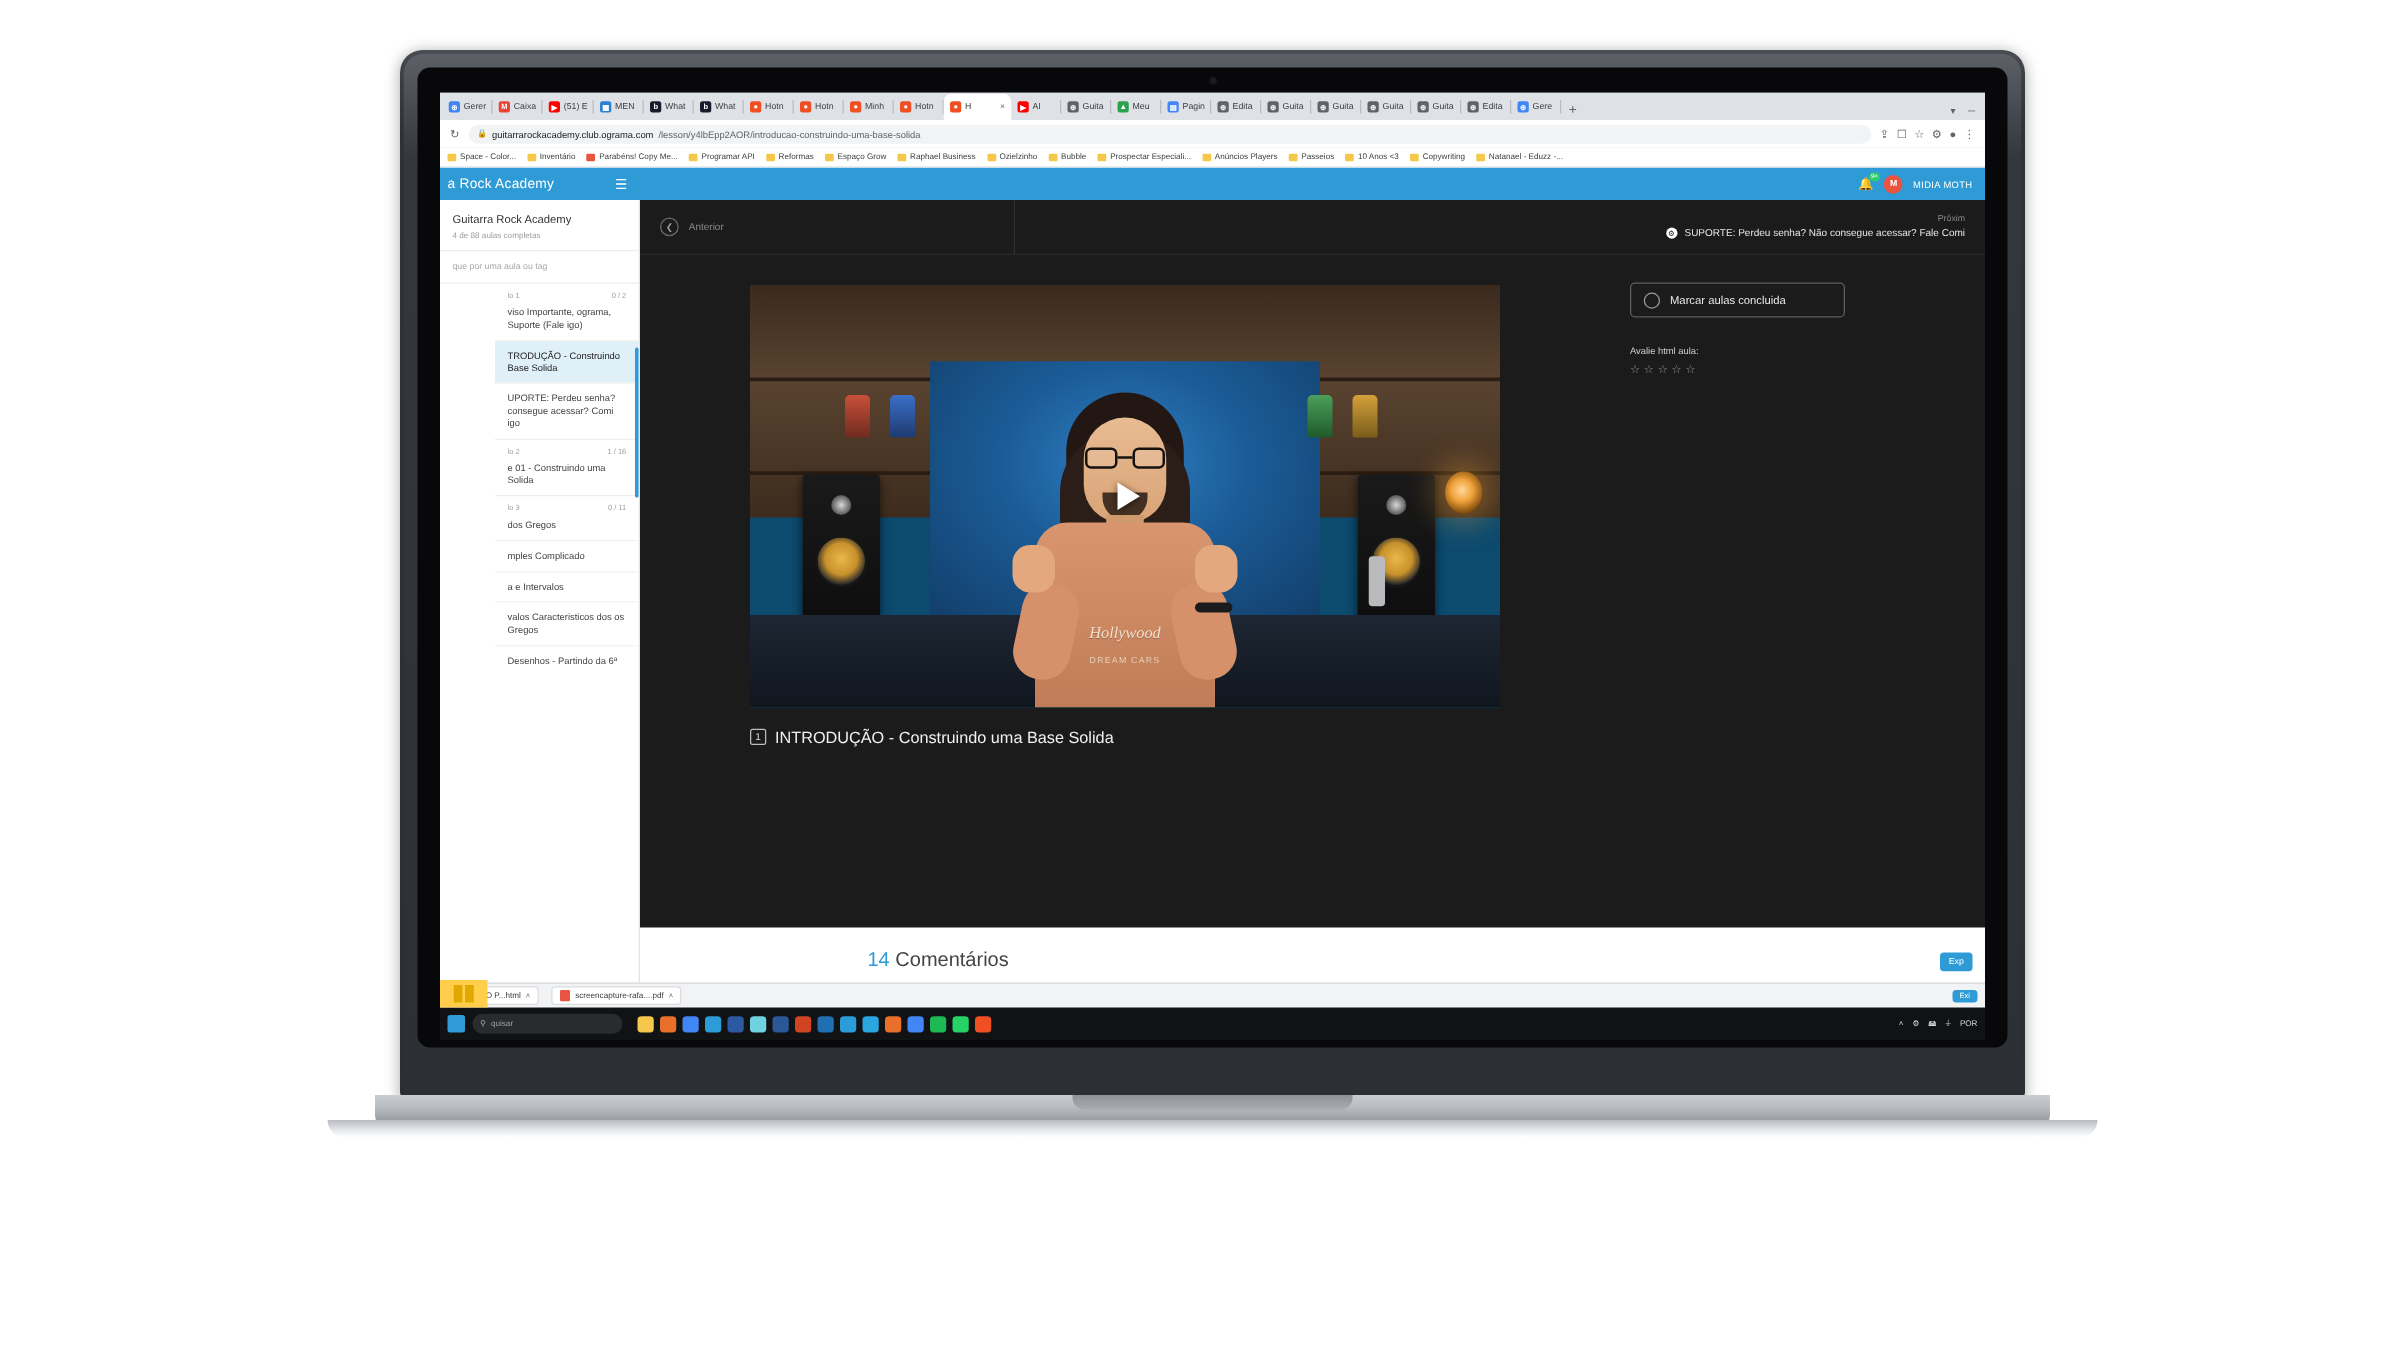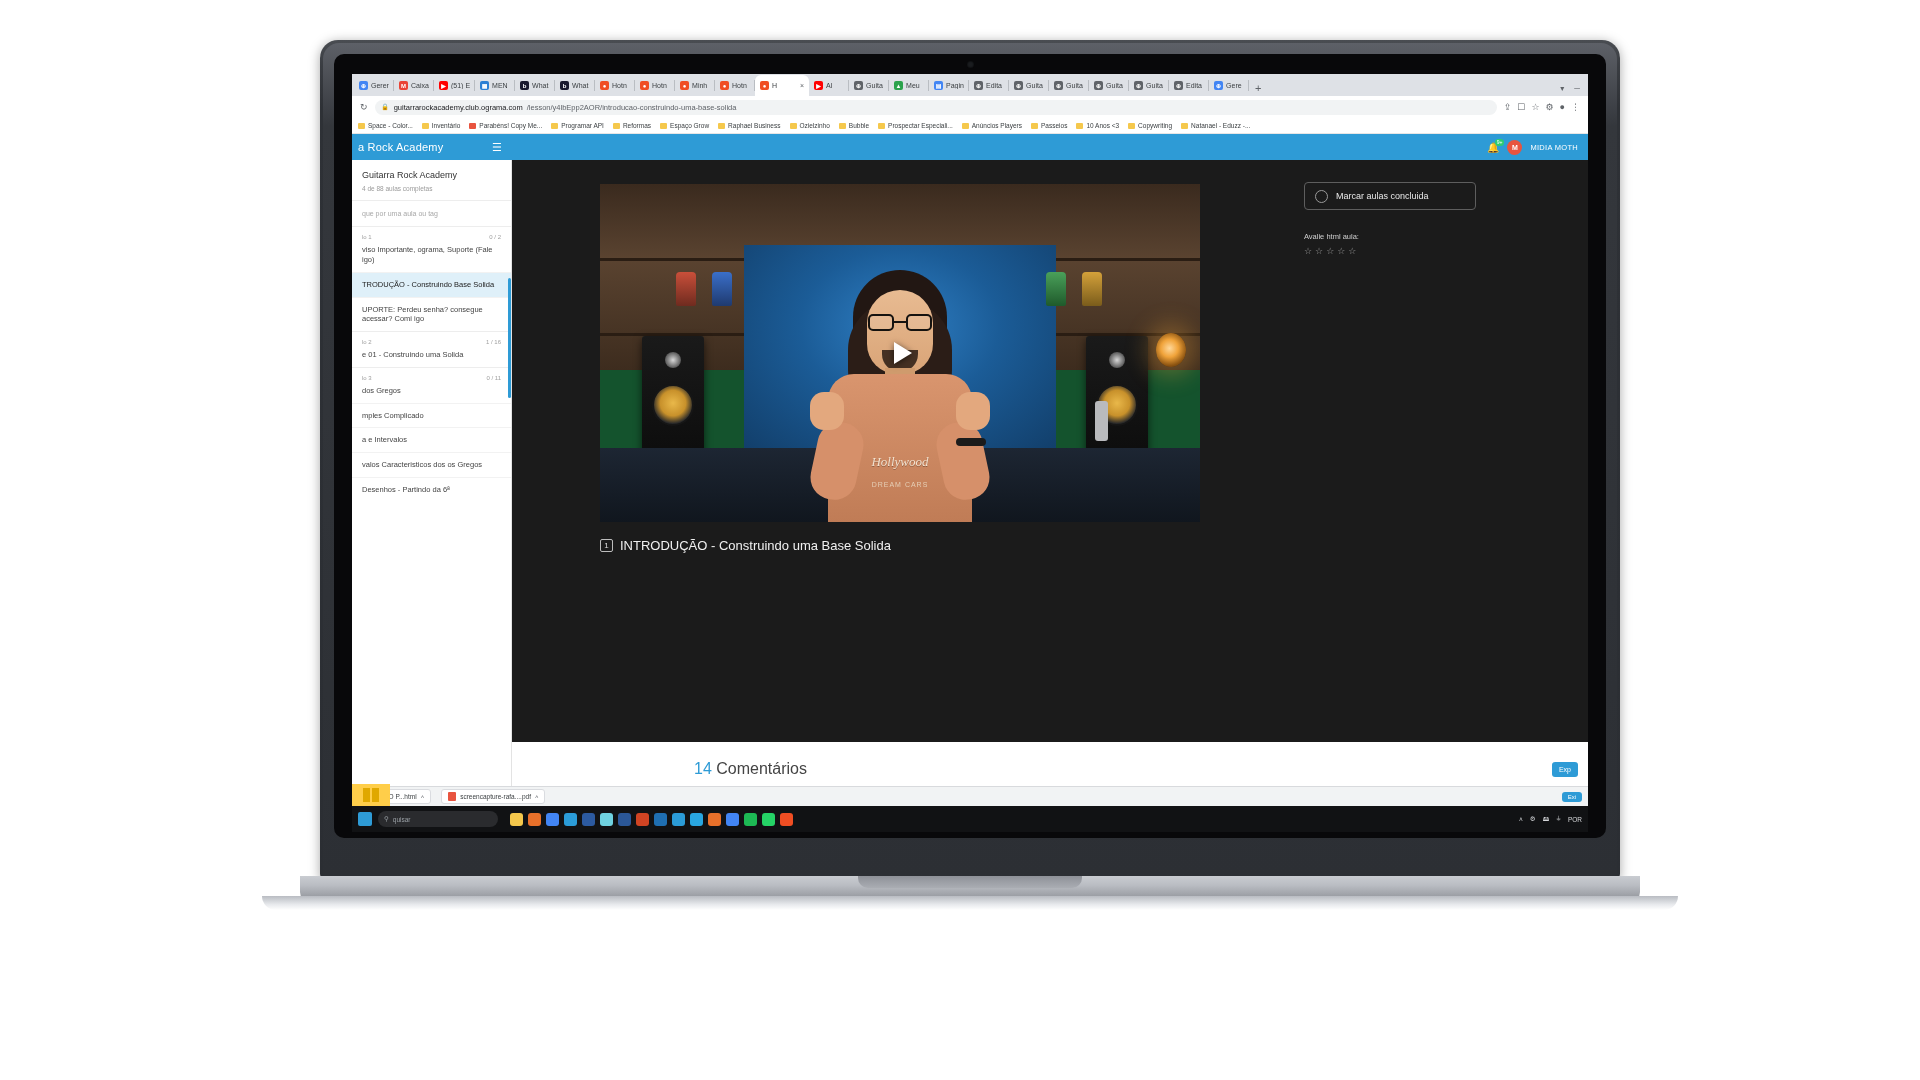--- a/index.html
+++ b/index.html
@@ -165,21 +165,21 @@
   .sidebar {
     width:160px; background:#fff; border-right:1px solid #e3e3e3;
     flex:0 0 160px; display:flex; flex-direction:column; overflow:hidden; position:relative;
   }
   .sb-course { padding:10px 10px 8px 10px; border-bottom:1px solid #ededed; }
   .sb-course .title { font-size:9px; color:#333; line-height:1.25; }
   .sb-course .sub { font-size:6.5px; color:#9b9b9b; margin-top:4px; }
   .sb-search {
     padding:9px 10px; border-bottom:1px solid #ededed; font-size:7px; color:#a8a8a8;
   }
-  .sb-scroll { flex:1; overflow:hidden; }
+  .sb-scroll { flex:1; overflow:hidden;padding-left:44px; }
   .sb-module {
     padding:7px 10px 2px 10px; display:flex; justify-content:space-between;
     font-size:6px; color:#a0a0a0; border-top:1px solid #ededed;
   }
   .sb-module.first { border-top:none; }
   .sb-lesson {
     padding:3px 10px 7px 10px; font-size:7.5px; color:#444; line-height:1.3;
   }
   .sb-lesson.active { background:#dff0f9; color:#222; }
   .sb-lesson.plain { padding:7px 10px; border-top:1px solid #f2f2f2;}
@@ -206,21 +206,21 @@
   .nav-next .lbl { font-size:7px; color:#8a8a8a; margin-bottom:3px; }
   .nav-next .row { display:flex; align-items:center; gap:6px; font-size:8px; color:#e6e6e6; }
   .nav-next .dot {
     width:9px; height:9px; border-radius:50%; background:#fff; color:#1b1b1b;
     display:flex; align-items:center; justify-content:center; font-size:6px;
   }
 
   .content { flex:1; display:flex; min-height:0; background:#1b1b1b; position:relative; }
   .player-col { flex:1; min-width:0; padding:24px 0 0 0; display:flex; flex-direction:column; align-items:center;}
   .video {
-    width:600px; height:338px; position:relative; overflow:hidden; background:#14532d;
+    width:600px; height:338px; position:relative; overflow:hidden; background:#0c4a6e;
   }
   .v-bg{ position:absolute; inset:0; }
   
   .v-shelf{ position:absolute; left:0; right:0; top:0; height:55%; background:linear-gradient(180deg,#3a2a1e,#5a4330 40%,#3d2c1e);}
   .v-shelfline{ position:absolute; left:0; right:0; height:3px; background:#2a1d13;}
   .v-blue{
     position:absolute; left:24%; top:18%; width:52%; height:60%;
     background: radial-gradient(ellipse at 50% 40%, #2f7fc4 0%, #1b5c97 45%, #123f6b 100%);
   }
   .v-desk{
@@ -627,20 +627,33 @@
                       <div class="sb-lesson plain">mples Complicado</div>
                       <div class="sb-lesson plain">a e Intervalos</div>
                       <div class="sb-lesson plain">valos Caracteristicos dos os Gregos</div>
                       <div class="sb-lesson plain">Desenhos - Partindo da 6ª</div>
                     </div>
                   <div class="sb-scrollbar"></div>
                 </div>
 
                 <div class="main">
 
+                  <div class="navrow">
+                    <div class="nav-prev">
+                      <span class="circle-btn">❮</span>
+                      <span>Anterior</span>
+                    </div>
+                    <div class="nav-next">
+                      <span class="lbl">Próxim</span>
+                      <span class="row">
+                        <span class="dot">⚙</span>
+                        <span>SUPORTE: Perdeu senha? Não consegue acessar? Fale Comi</span>
+                      </span>
+                    </div>
+                  </div>
 
                   <div class="content">
 
                     <div class="player-col">
                       <div class="video">
                         <div class="v-bg">
                           <div class="v-shelf"></div>
                           <div class="v-shelfline" style="top:22%"></div>
                           <div class="v-shelfline" style="top:44%"></div>
                           <div class="v-blue"></div>

